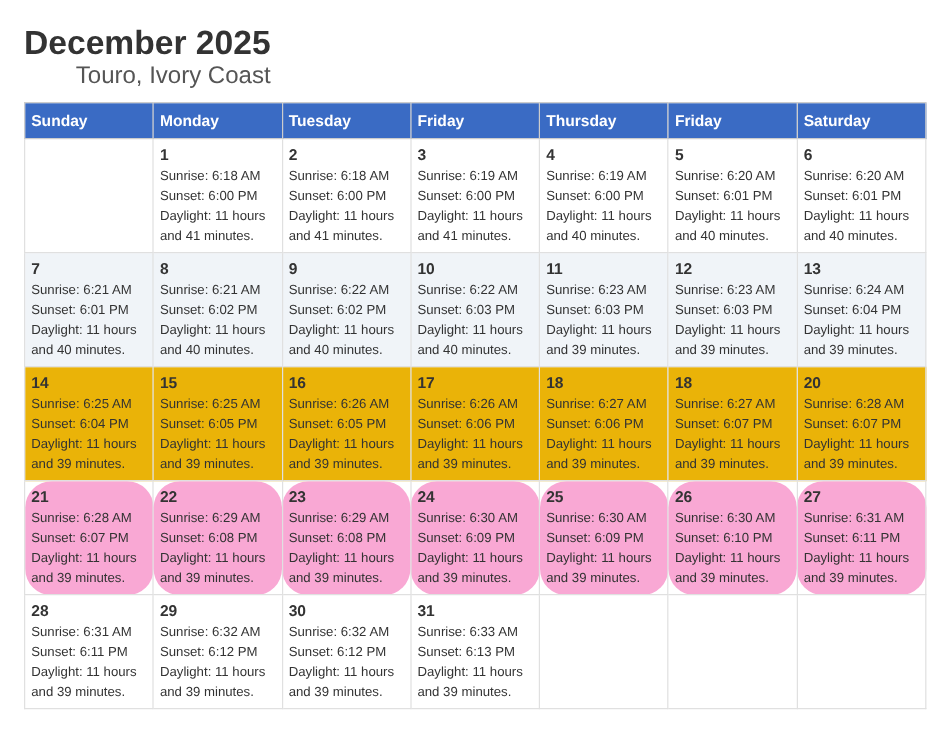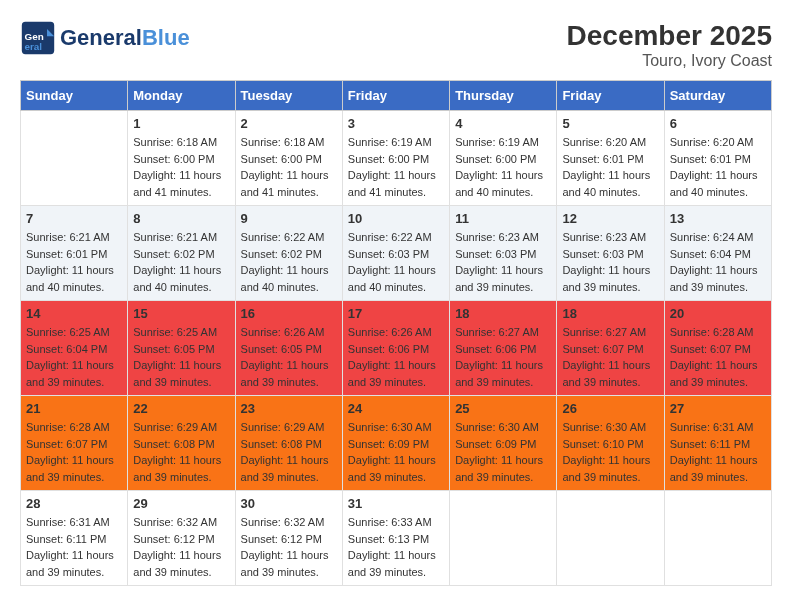--- a/index.html
+++ b/index.html
@@ -30,21 +30,21 @@
       margin-right: 4px;
     }
     .title-block { text-align: right; }
     .month-title {
       font-size: 28px;
       font-weight: bold;
       color: #333;
       text-align: right;
     }
     .location {
-      font-size: 16px;
+      font-size: 20px;
       color: #555;
     }
     table {
       width: 100%;
       border-collapse: collapse;
       font-size: 11px;
     }
     thead tr {
       background-color: #3a6bc4;
       color: #fff;
@@ -74,39 +74,28 @@
       font-size: 13px;
       display: block;
       margin-bottom: 3px;
     }
     .day-info {
       line-height: 1.5;
     }
     
     .row-group-1 td { background-color: #ffffff; }
     .row-group-2 td { background-color: #f0f4f8; }
-    .row-group-3 td { background-color: #ef4444; }
-    .row-group-4 td { background-color: #f97316; }
+    .row-group-3 td { background-color: #eab308; }
+    .row-group-4 td { background-color: #f9a8d4; border-radius: 22px; }
     .row-group-5 td { background-color: #ffffff; }
   </style>
 </head>
 <body>
 
 <div class="header">
-  <div class="logo">
-    <svg class="logo-icon" viewBox="0 0 40 40">
-      <rect x="2" y="2" width="36" height="36" rx="4" fill="#1a3a6b"></rect>
-      <text x="5" y="22" font-size="11" fill="white" font-family="Arial" font-weight="bold">Gen</text>
-      <text x="5" y="33" font-size="11" fill="#4a90d9" font-family="Arial" font-weight="bold">eral</text>
-      <polygon points="30,10 38,18 30,18" fill="#4a90d9"></polygon>
-    </svg>
-    <div>
-      <span>General</span><span class="blue-part">Blue</span>
-    </div>
-  </div>
   <div class="title-block">
     <div class="month-title">December 2025</div>
     <div class="location">Touro, Ivory Coast</div>
   </div>
 </div>
 
 <table>
   <thead>
     <tr>
     <th>Sunday</th>

